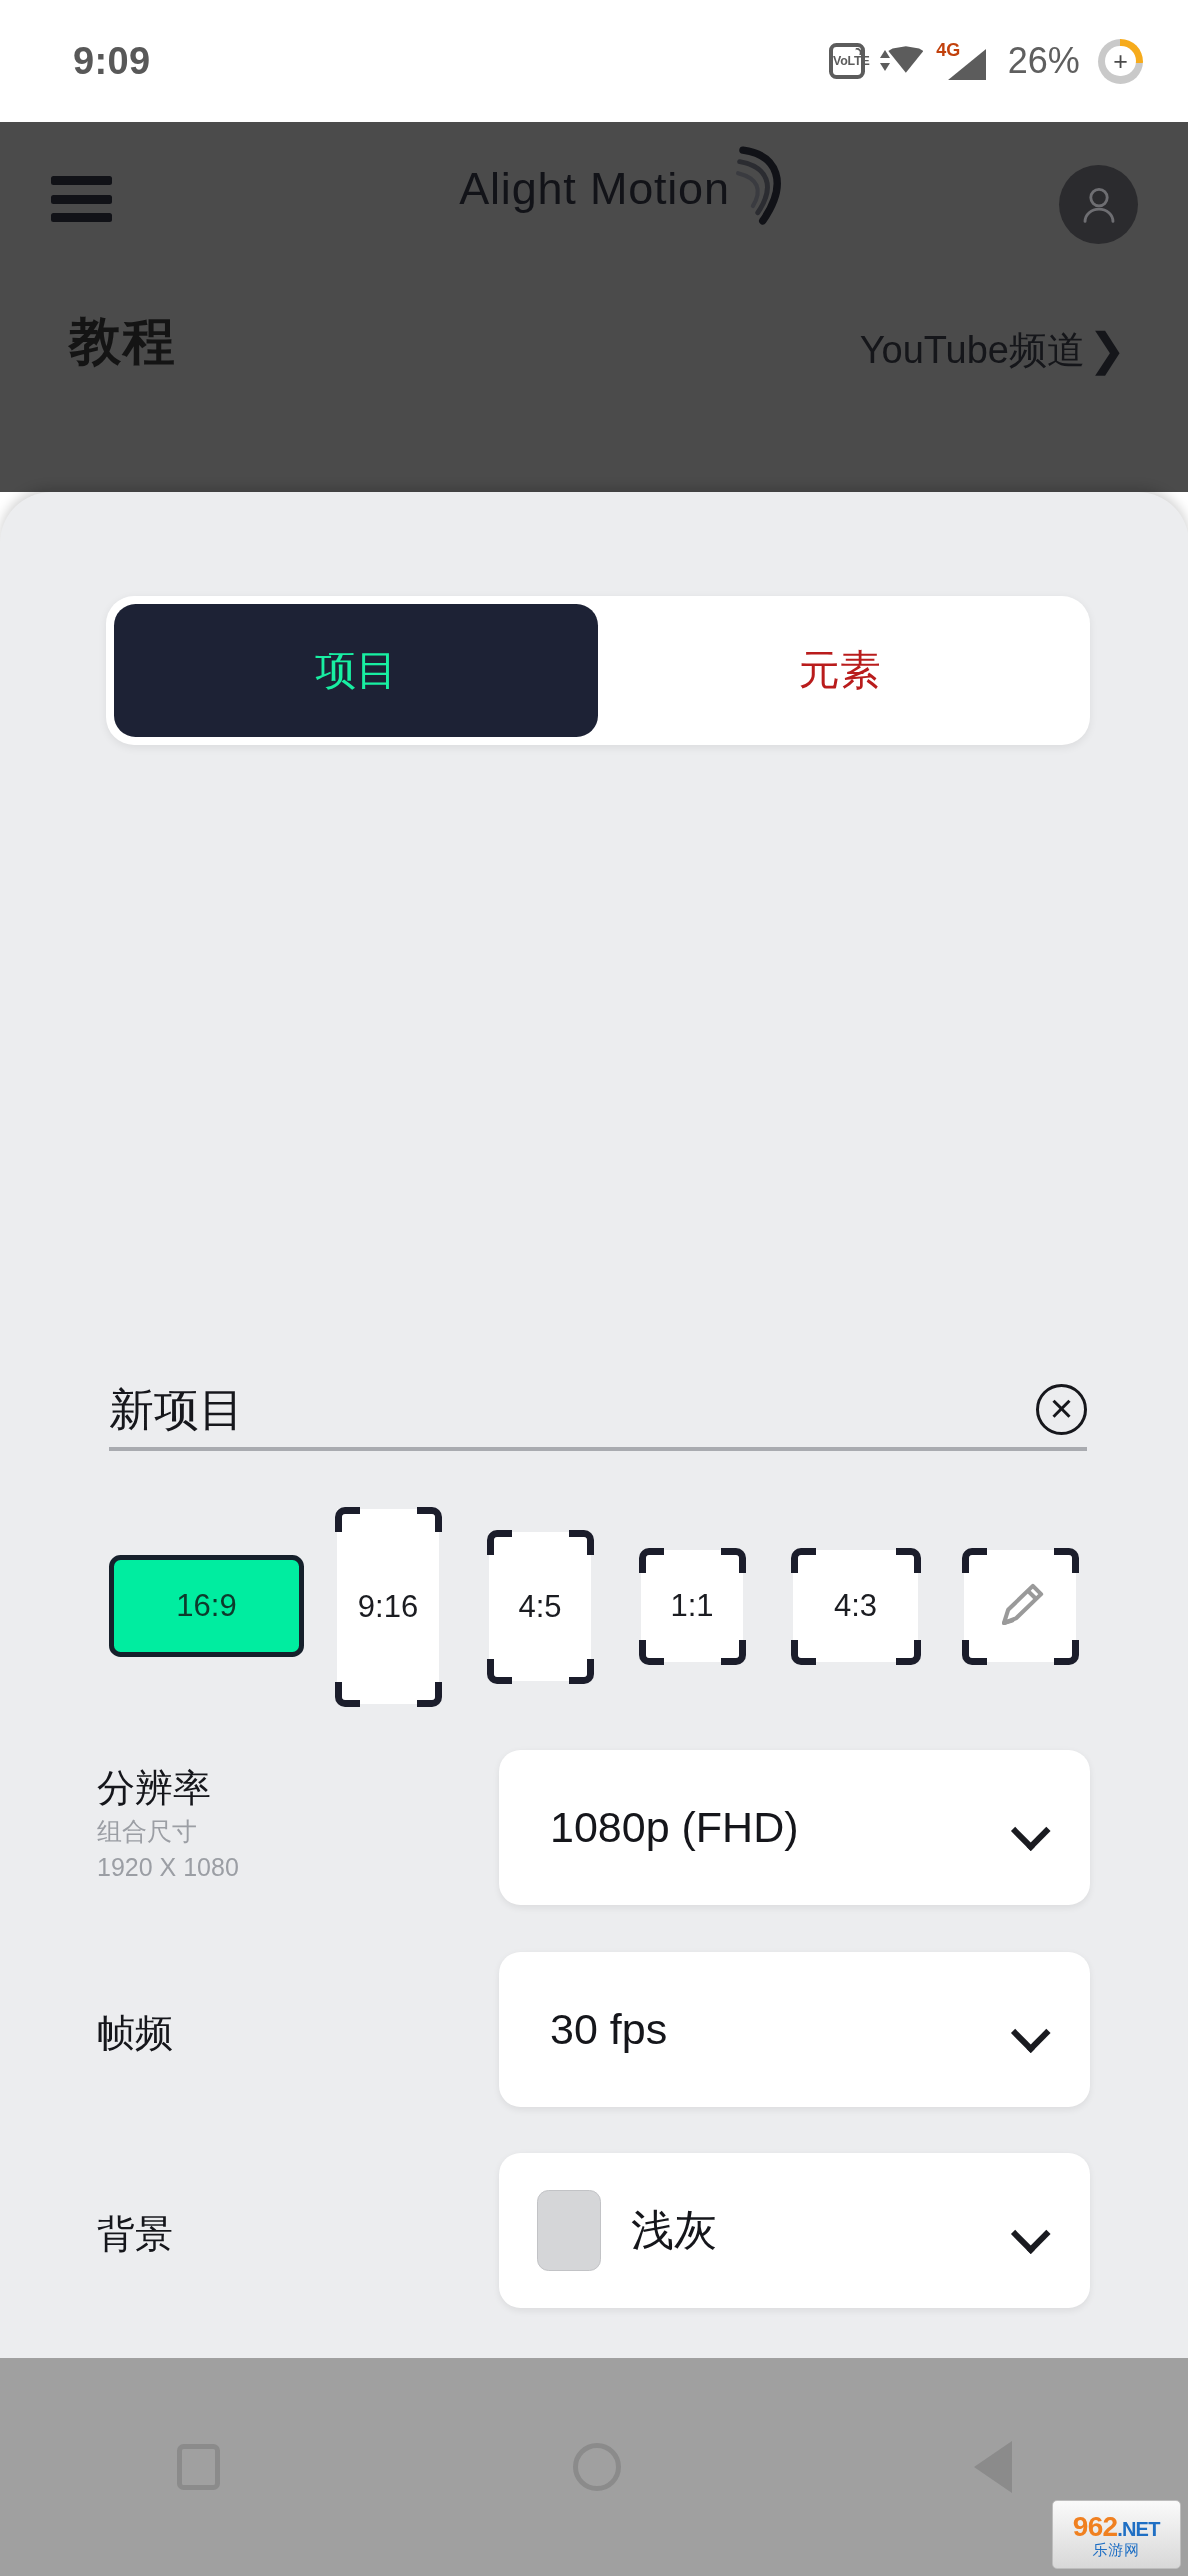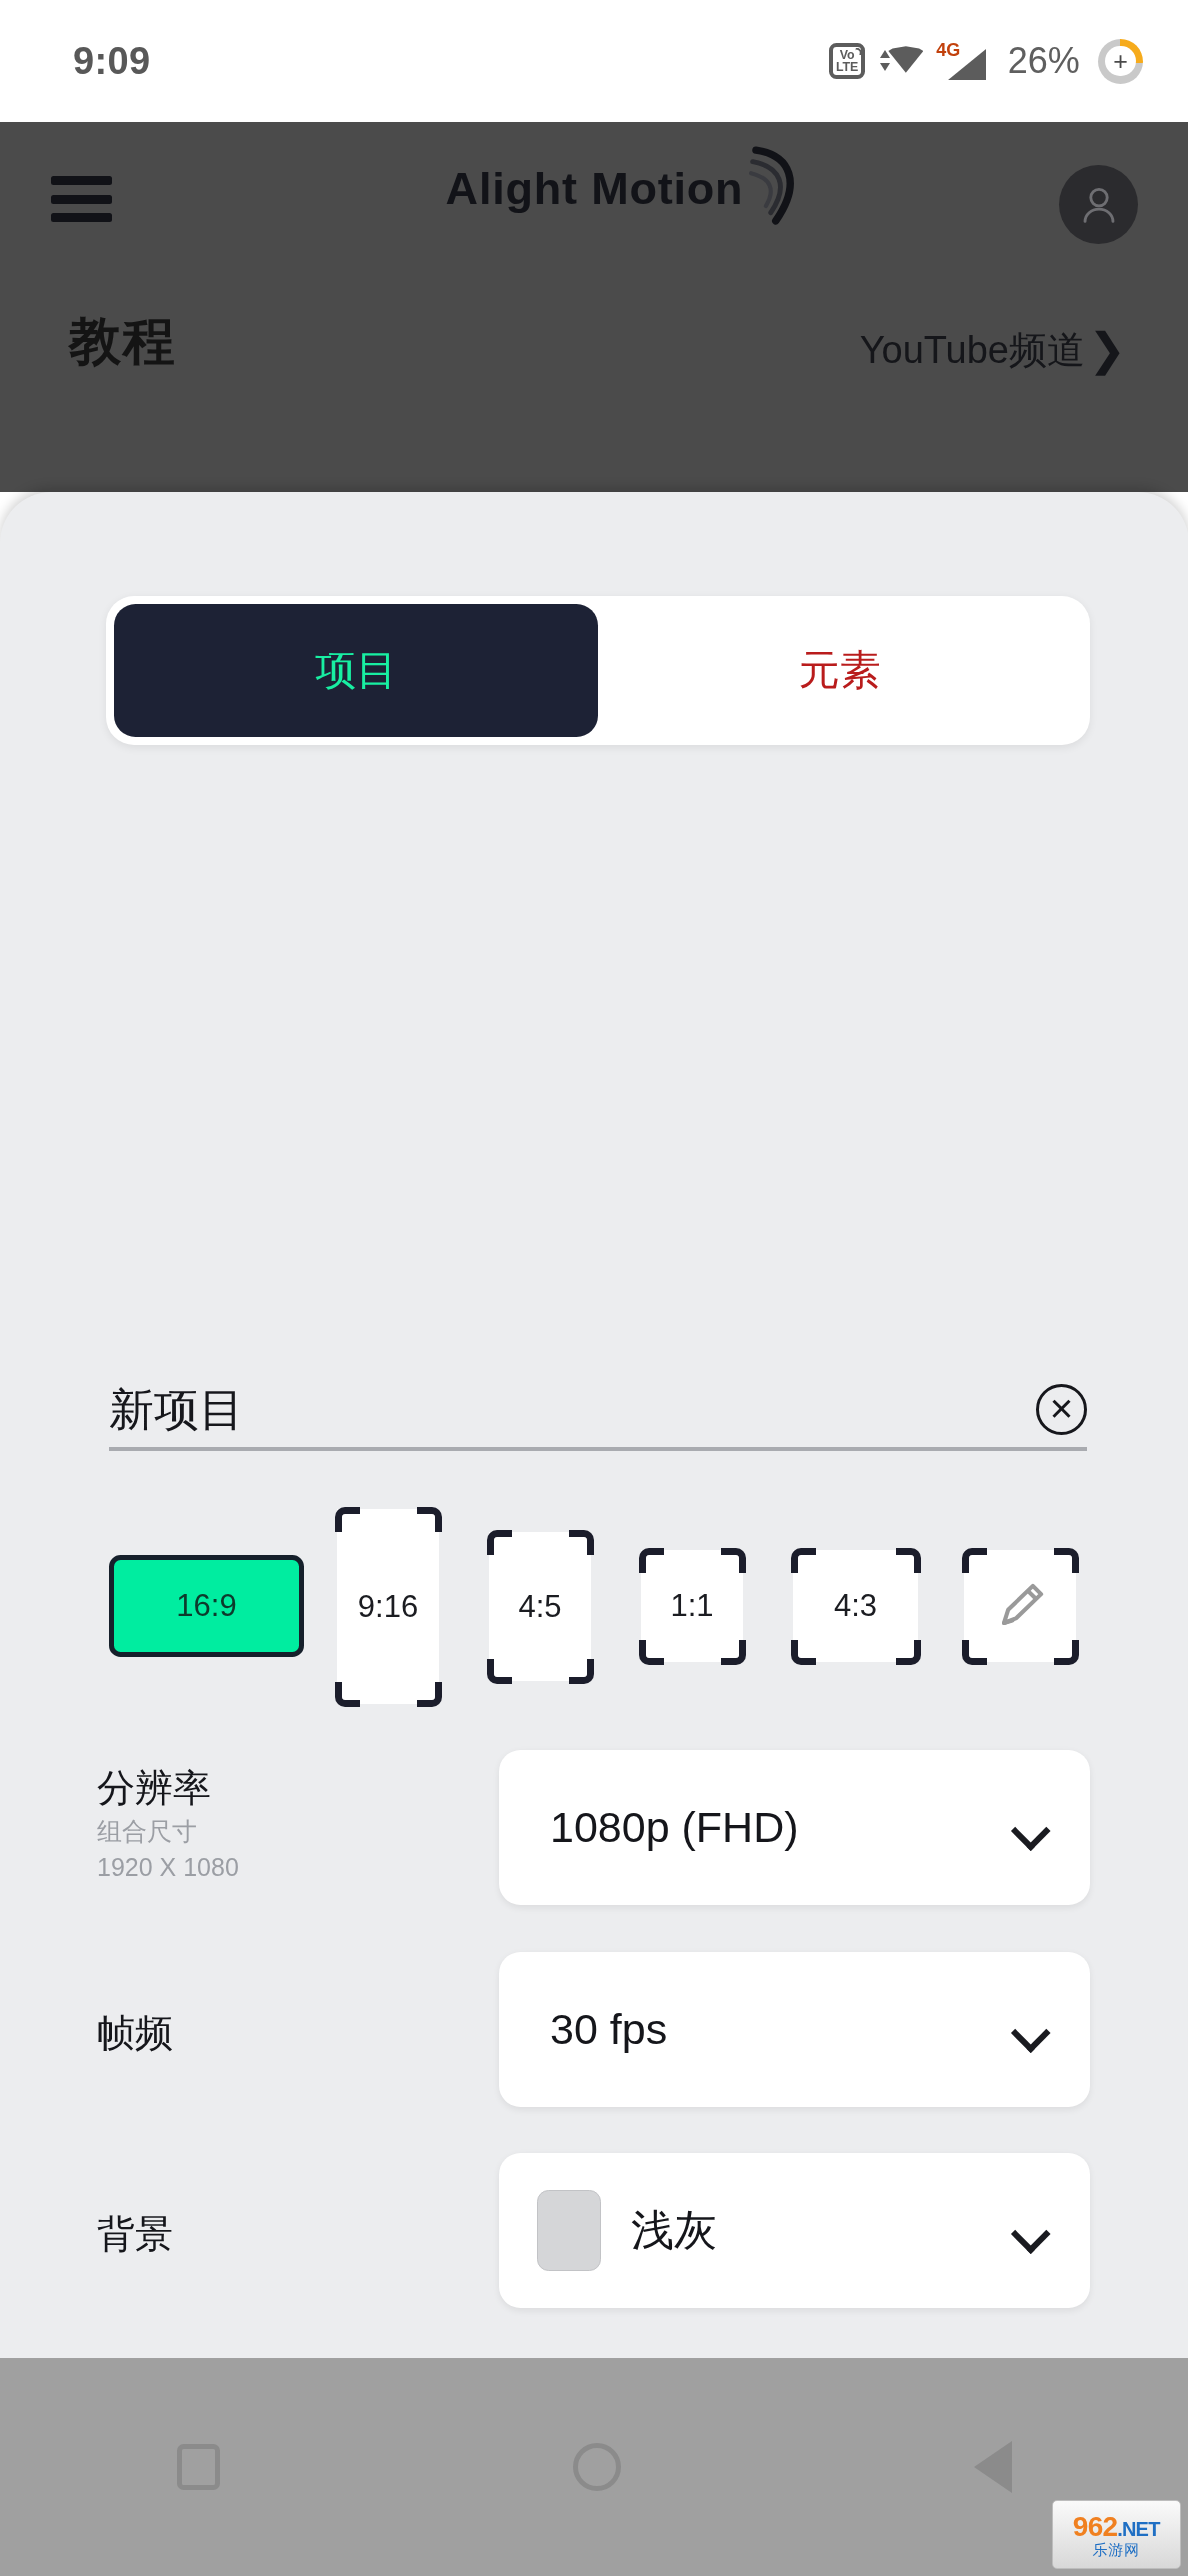--- a/index.html
+++ b/index.html
@@ -13,21 +13,21 @@
   
   .statusbar{
     position:absolute; left:0; top:0; width:1189px; height:122px;
     background:#ffffff; display:flex; align-items:center;
     justify-content:space-between; padding:0 46px 0 73px;
   }
   .sb-time{ font-size:38px; color:#585858; letter-spacing:0.4px; font-weight:700; }
   .sb-right{ display:flex; align-items:center; gap:15px; }
   .volte{
     width:36px; height:36px; border:4.1px solid #5c5c5c; border-radius:7.4px;
-    display:flex; flex-direction:column; align-items:center; justify-content:center;
+    display:flex; flex-direction:row; align-items:center; justify-content:flex-start;
     line-height:1; position:relative;
   }
   .volte b{ font-size:12.4px; color:#5c5c5c; font-weight:700; letter-spacing:-0.2px; display:block; }
   .volte i{ position:absolute; right:-0.8px; top:0.8px; width:6.6px; height:6.6px;
             border-top:2.5px solid #5c5c5c; border-right:2.5px solid #5c5c5c;
             border-radius:0 5px 0 0; transform:rotate(10deg); }
   .wifi{ position:relative; width:43px; height:36px; }
   .wifi .fan2{
     position:absolute; left:8.3px; top:3.3px; width:35px; height:26.4px;
     background:#5c5c5c;
@@ -55,21 +55,21 @@
   }
   .appbar-top{ position:relative; height:149px; }
   .hamburger{ position:absolute; left:51px; top:54px; width:66px; height:46px;
               display:flex; flex-direction:column; justify-content:space-between; cursor:pointer; }
   .hamburger span{ display:block; height:9px; background:#111217; border-radius:2.5px; }
   .hamburger span:nth-child(1){ width:61px; }
   .hamburger span:nth-child(2){ width:61px; }
   .hamburger span:nth-child(3){ width:61px; }
   .brand{ position:absolute; left:0; right:0; top:41px; text-align:center;
           font-size:45px; color:#121318; letter-spacing:0.8px; font-weight:400; }
-  .brand-wrap{ display:inline-flex; align-items:flex-end; position:relative;font-weight:bold; }
+  .brand-wrap{ display:inline-flex; align-items:flex-end; position:relative; }
   .swoosh{ position:absolute; right:-64px; top:-23px; width:79px; height:91px; }
   .avatar{ position:absolute; right:51px; top:43px; width:79px; height:79px;
            border-radius:50%; background:#2b2b2e; display:flex; align-items:center;
            justify-content:center; cursor:pointer; }
   .tutorial-row{ position:absolute; left:0; top:149px; width:1189px; height:165px; }
   .tut-title{ position:absolute; left:69px; top:36px; font-size:52px; color:#141414;
               font-weight:700; letter-spacing:1.7px; }
   .tut-link{ position:absolute; right:63px; top:54px; font-size:38px; color:#15161a;
              display:flex; align-items:center; gap:3.3px; cursor:pointer; }
   .tut-chev{ font-size:45px; line-height:.9; font-weight:300; }

